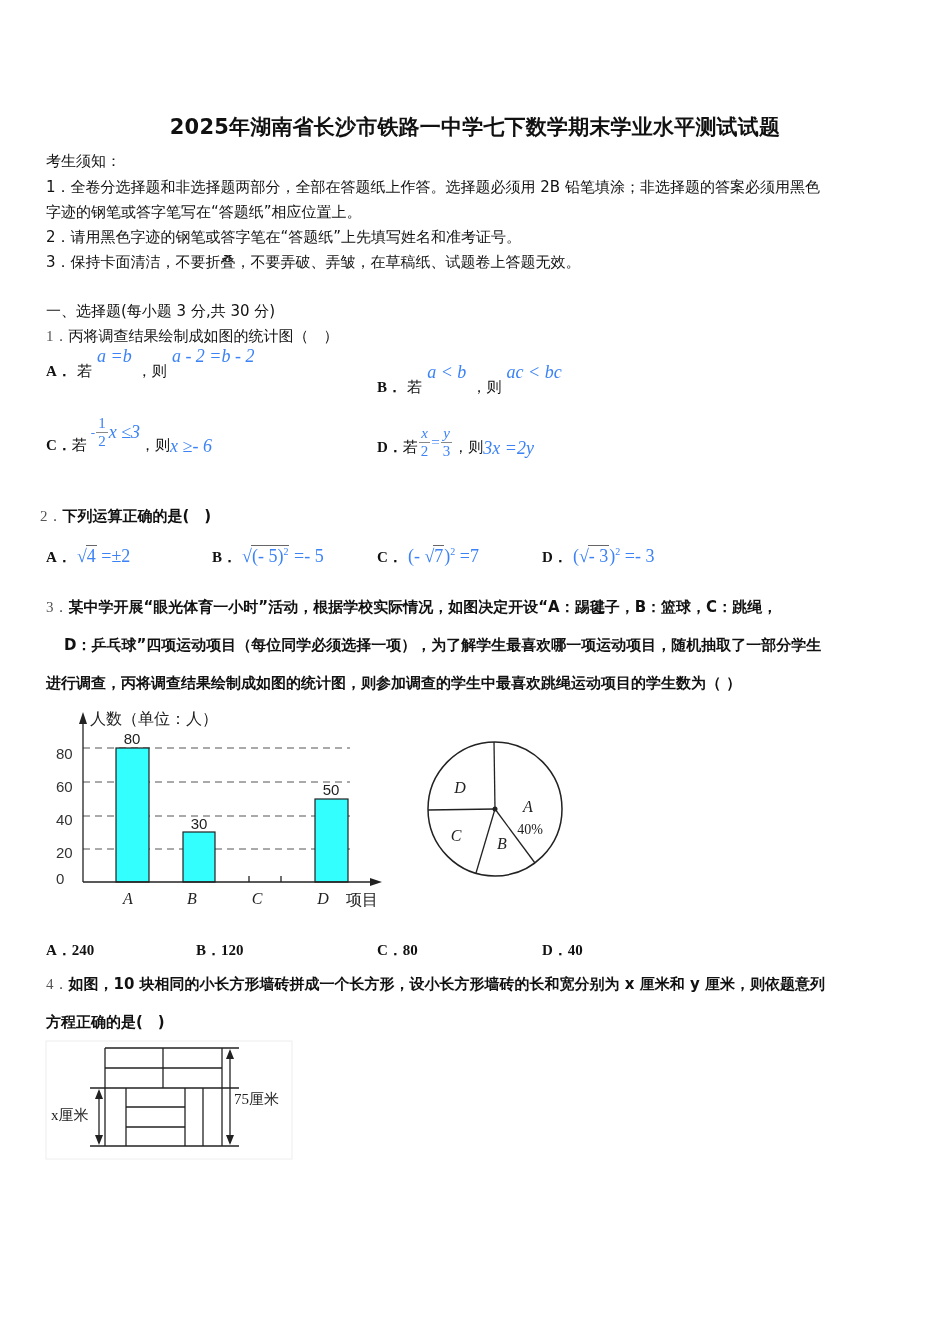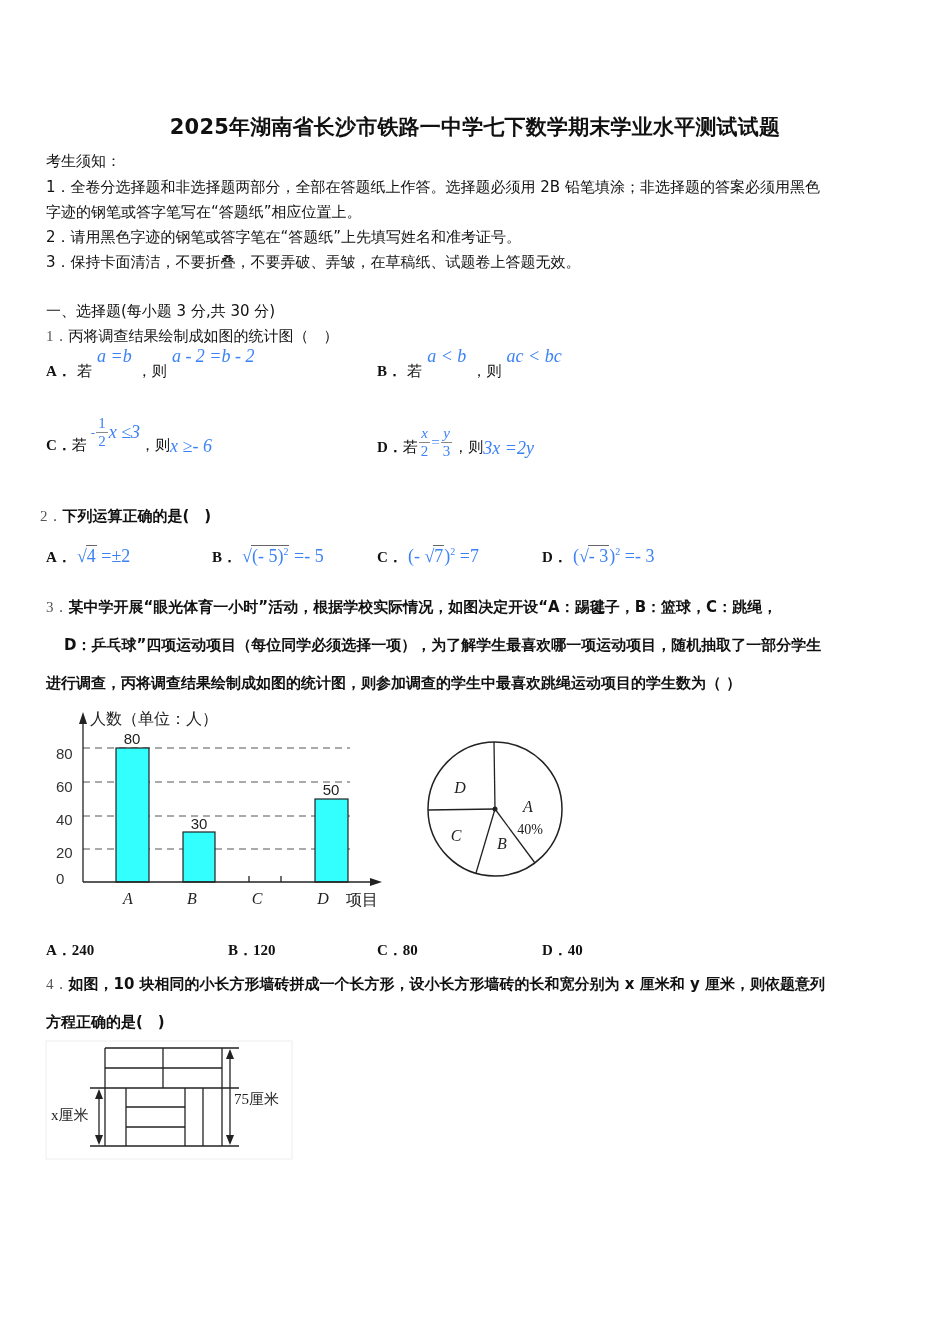--- a/index.html
+++ b/index.html
@@ -36,21 +36,21 @@
 </div>
 
 <div class="abs" style="left:46px;top:360px;">
   <span class="opt-label">A．</span>
   <span class="txt">若</span>
   <span class="math sup"><i>a =b</i></span>
   <span class="txt">，则</span>
   <span class="math sup"><i>a - 2 =b - 2</i></span>
 </div>
 
-<div class="abs" style="left:377px;top:360px;">
+<div class="abs" style="left:377px;top:376px;">
   <span class="opt-label">B．</span>
   <span class="txt">若</span>
   <span class="math sup"><i>a &lt; b</i></span>
   <span class="txt">，则</span>
   <span class="math sup"><i>ac &lt; bc</i></span>
 </div>
 
 <div class="abs" style="left:46px;top:424px;display:flex;align-items:flex-end;">
   <span class="opt-label" style="padding-bottom:2px;">C．</span>
   <span class="txt" style="padding-bottom:2px;">若</span>
@@ -172,21 +172,21 @@
   <g font-family="Liberation Serif, DejaVu Serif, serif" font-style="italic" font-size="16" fill="#222" text-anchor="middle">
     <text x="45" y="63">D</text>
     <text x="113" y="82">A</text>
     <text x="41" y="111">C</text>
     <text x="87" y="119">B</text>
   </g>
   <text x="115" y="104" font-family="Liberation Serif, DejaVu Serif, serif" font-size="14" fill="#222" text-anchor="middle">40%</text>
 </svg>
 
 <div class="abs opt-label" style="left:46px;top:941px;"><span>A．</span><span>240</span></div>
-<div class="abs opt-label" style="left:228px;top:941px;"><span>B．</span><span>120</span></div>
+<div class="abs opt-label" style="left:196px;top:941px;"><span>B．</span><span>120</span></div>
 <div class="abs opt-label" style="left:377px;top:941px;"><span>C．</span><span>80</span></div>
 <div class="abs opt-label" style="left:542px;top:941px;"><span>D．</span><span>40</span></div>
 
 <div class="abs txt" style="left:46px;top:975px;font-weight:bold;">
   <span class="qnum" style="font-weight:normal;">4．</span><span>如图，10 块相同的小长方形墙砖拼成一个长方形，设小长方形墙砖的长和宽分别为 x 厘米和 y 厘米，则依题意列</span>
 </div>
 <div class="abs txt" style="left:46px;top:1013px;font-weight:bold;">方程正确的是(　)</div>
 
 <svg class="abs" style="left:40px;top:1035px;" width="260" height="130" viewBox="0 0 260 130">
   <rect x="6" y="6" width="246" height="118" fill="#fff" stroke="#eee" stroke-width="1"></rect>

